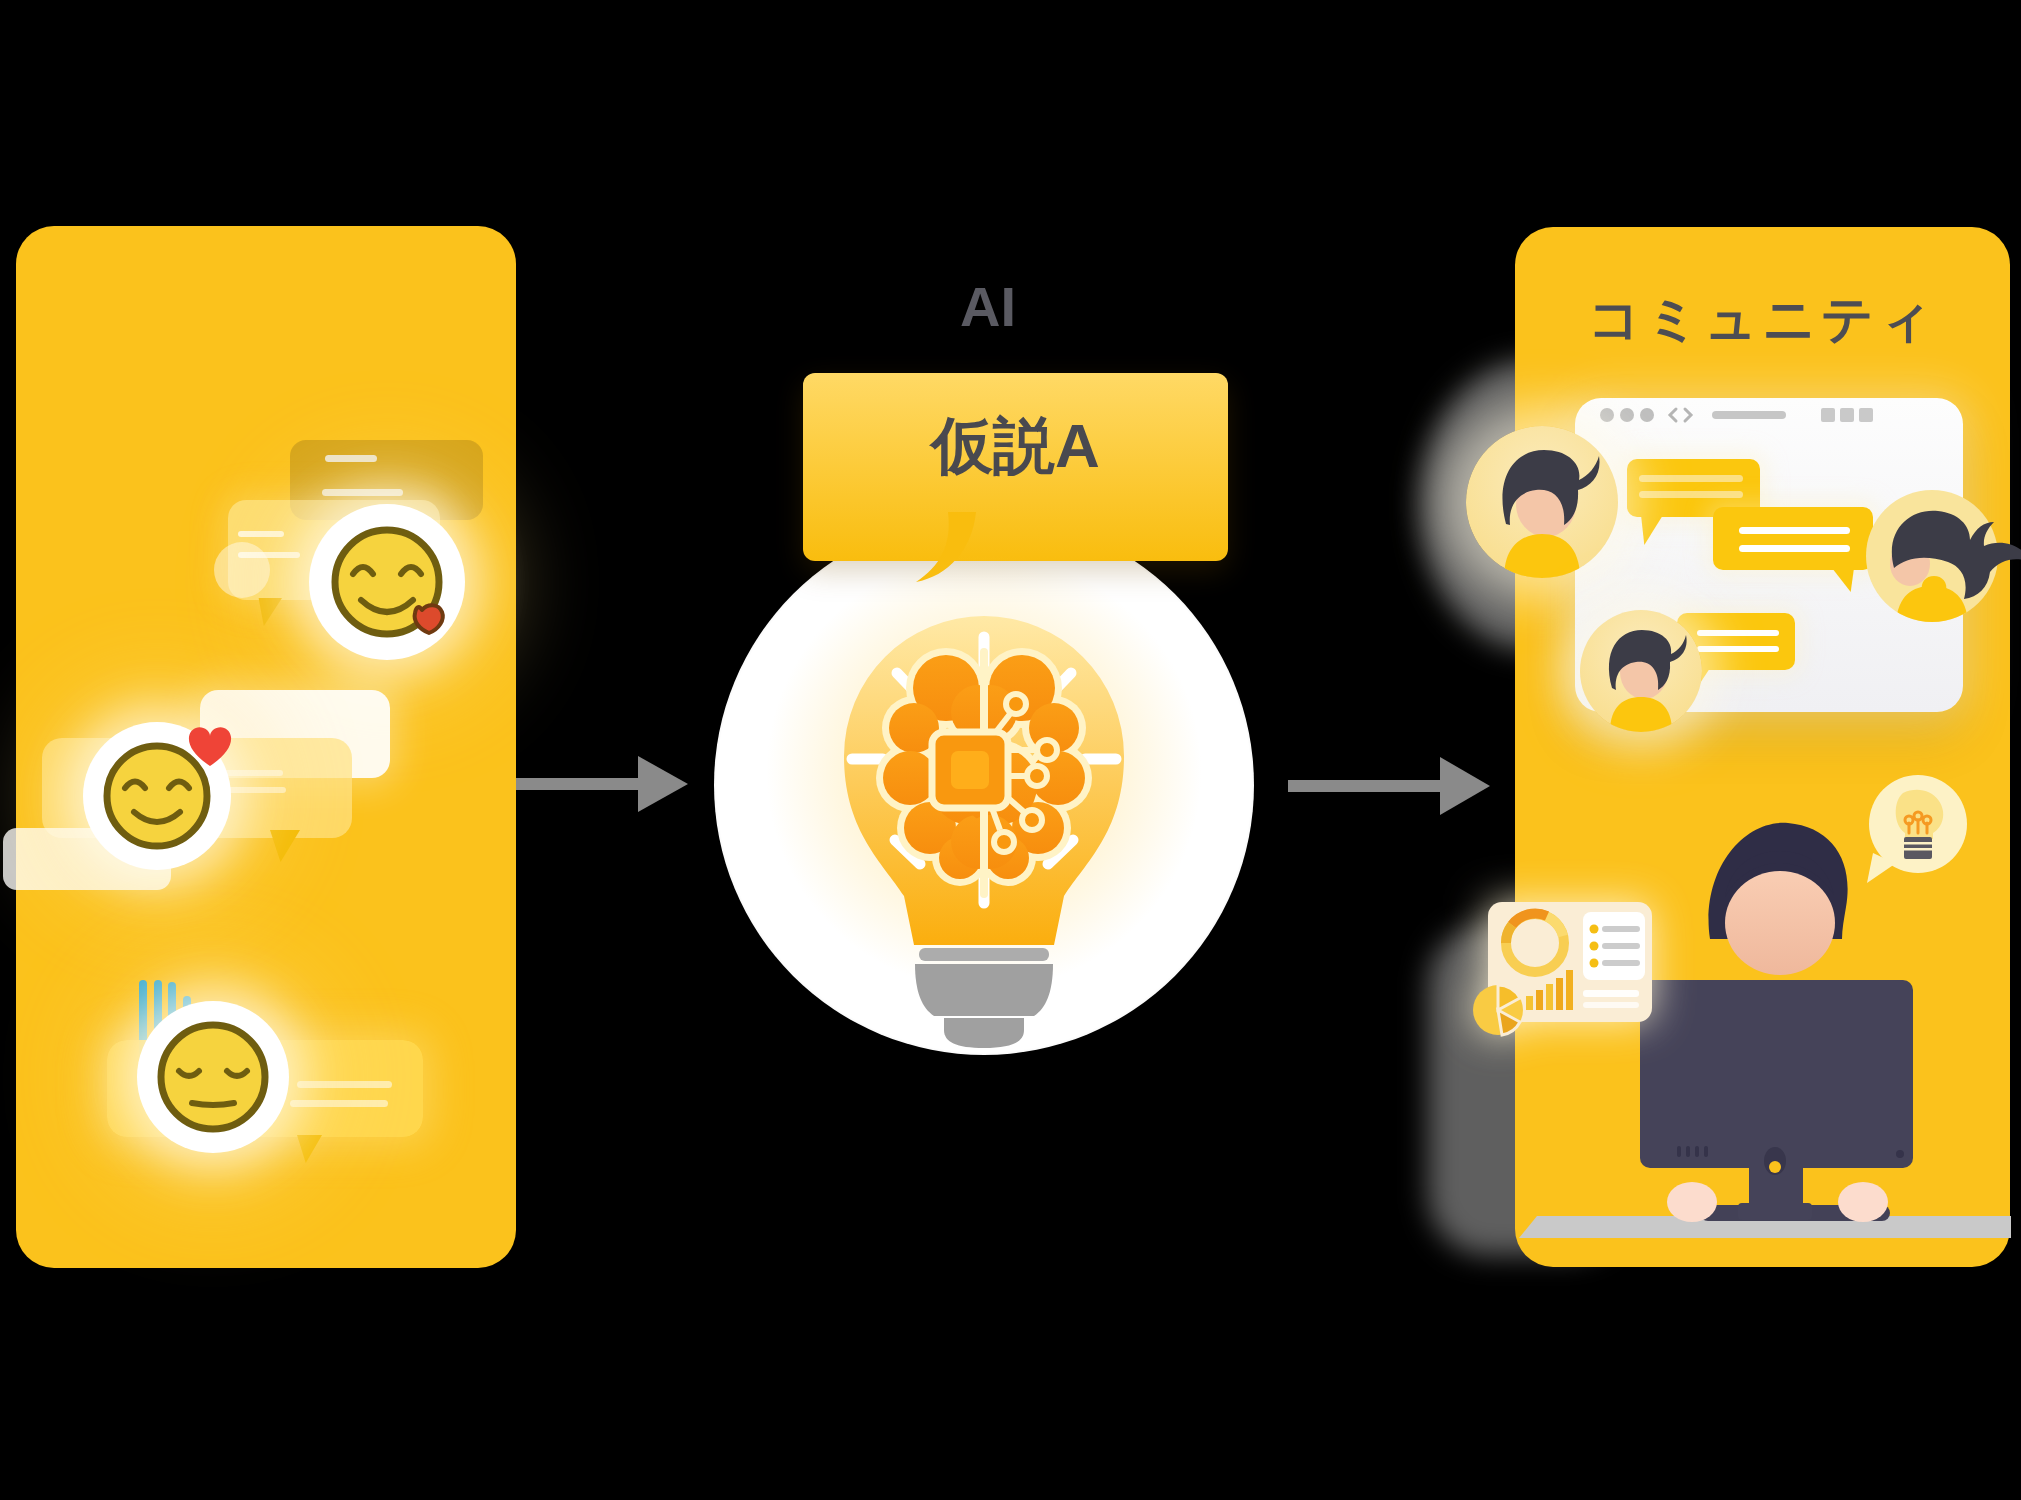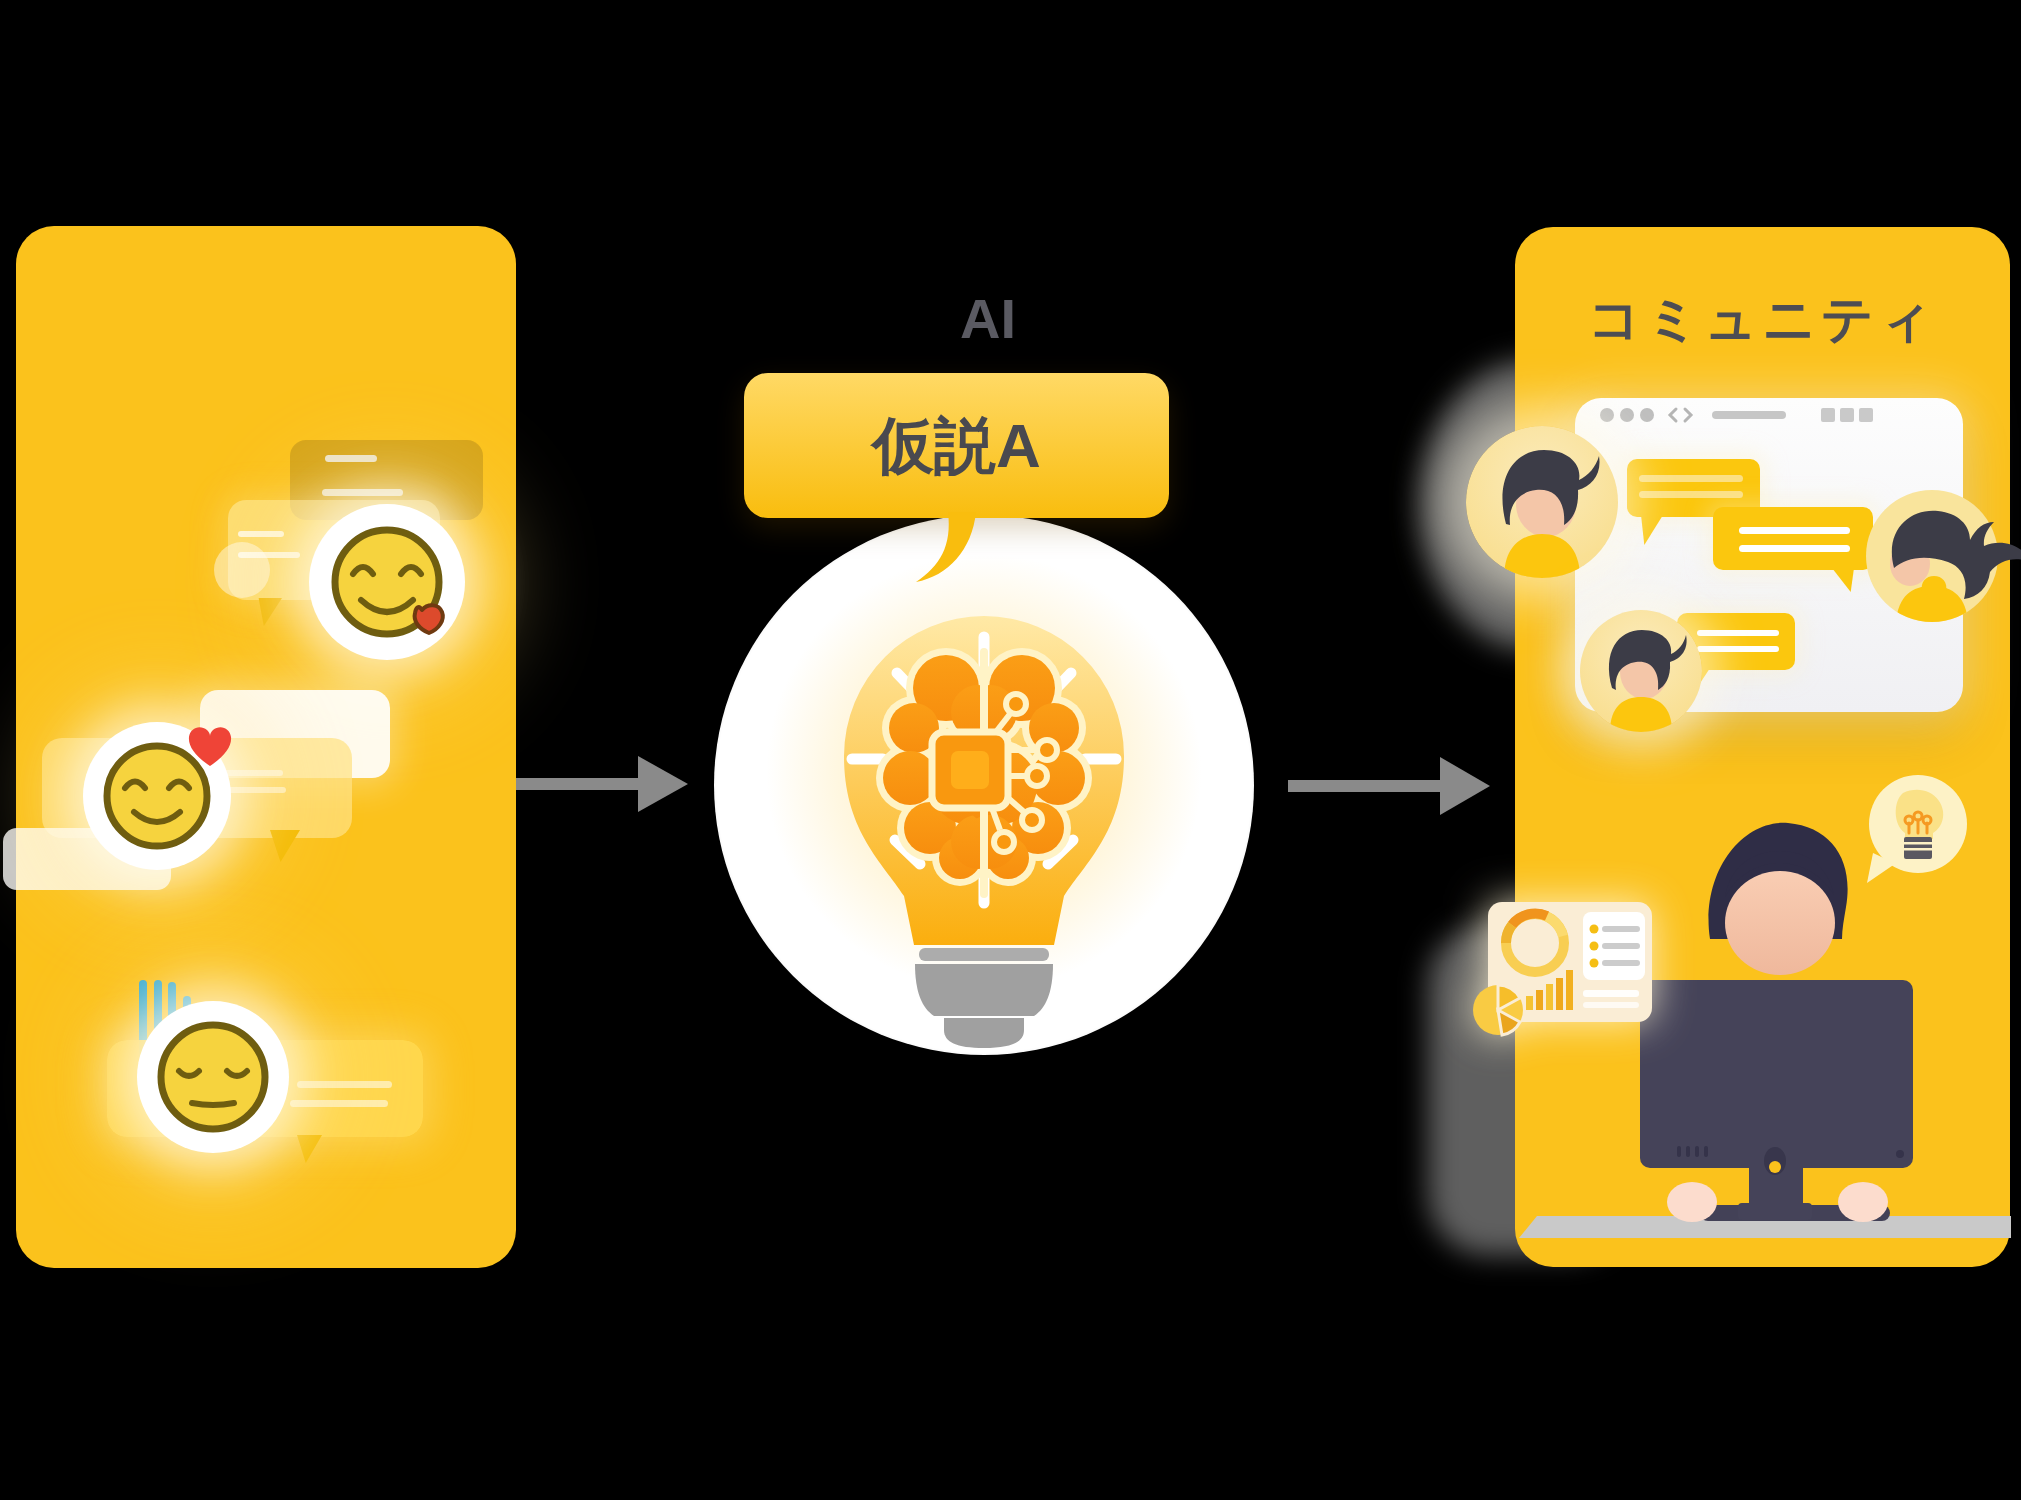--- a/index.html
+++ b/index.html
@@ -88,26 +88,26 @@
 
   <svg class="abs" style="left:516px;top:748px;" width="180" height="74" viewBox="0 0 180 74">
     <line x1="0" y1="36" x2="128" y2="36" stroke="#8A8A8A" stroke-width="12"></line>
     <polygon points="122,8 122,64 172,36" fill="#8A8A8A"></polygon>
   </svg>
   <svg class="abs" style="left:1288px;top:748px;" width="210" height="78" viewBox="0 0 210 78">
     <line x1="0" y1="38" x2="158" y2="38" stroke="#8A8A8A" stroke-width="12"></line>
     <polygon points="152,9 152,67 202,38" fill="#8A8A8A"></polygon>
   </svg>
 
-  <div class="abs" style="left:908px;top:286px;width:160px;text-align:center;font-size:56px;font-weight:bold;color:#5A5A62;">AI</div>
+  <div class="abs" style="left:908px;top:274px;width:160px;text-align:center;font-size:56px;font-weight:bold;color:#5A5A62;">AI</div>
 
   <div class="abs" style="left:714px;top:515px;width:540px;height:540px;border-radius:50%;
               background:radial-gradient(circle, #FFFFFF 0%, #FFFFFF 70%, rgba(255,255,255,0) 100%);"></div>
 
-  <div class="abs" style="left:744px;top:373px;width:425px;height:145px;border-radius:24px;
+  <div class="abs" style="left:803px;top:373px;width:425px;height:188px;border-radius:12px;
               background:linear-gradient(180deg,#FFD965 0%,#F9BD0E 100%);box-shadow:0 10px 30px rgba(120,80,0,.25);">
     <div style="width:100%;height:145px;line-height:145px;text-align:center;font-size:62px;font-weight:bold;color:#49494F;">仮説A</div>
   </div>
   <svg class="abs" style="left:916px;top:512px;" width="72" height="84" viewBox="0 0 72 84">
     <path d="M 32,0 C 36,34 24,54 0,70 C 32,64 56,38 60,0 Z" fill="#F9BD0E"></path>
   </svg>
 
   <div class="abs" style="left:764px;top:552px;width:440px;height:440px;border-radius:50%;
               background:radial-gradient(circle, rgba(255,214,100,.60) 0%, rgba(255,214,100,0) 70%);"></div>
   <svg class="abs" style="left:820px;top:590px;" width="330" height="470" viewBox="0 0 330 470">

